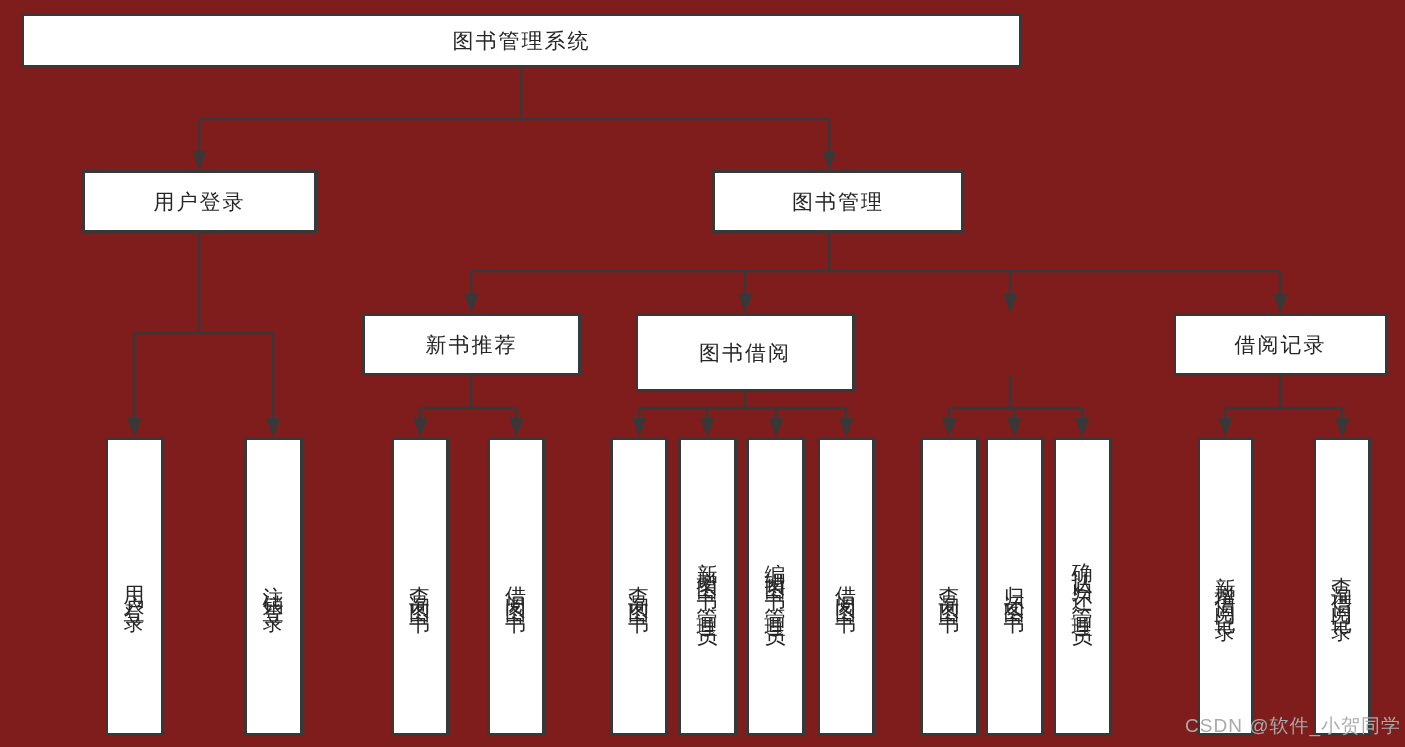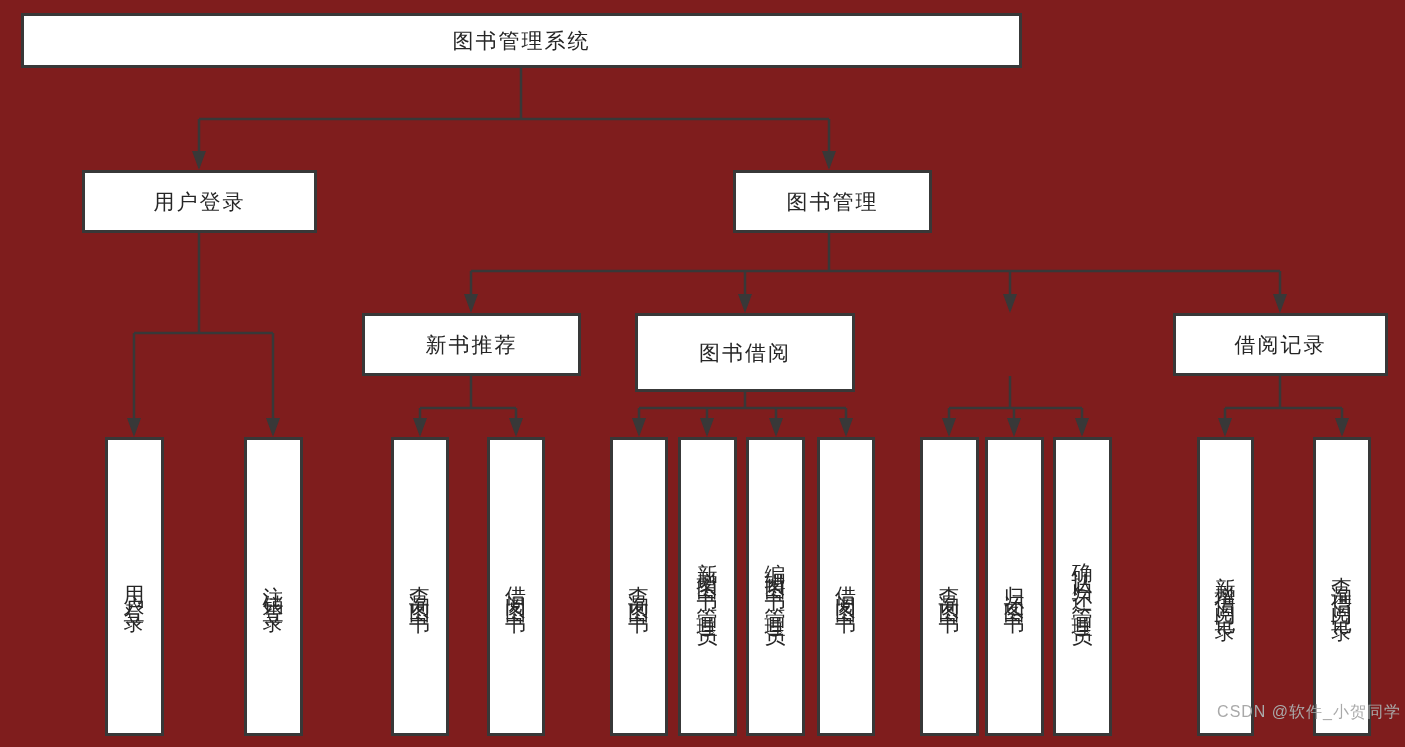--- a/index.html
+++ b/index.html
@@ -29,22 +29,22 @@
     z-index:2;
   }
   .vtext{
     writing-mode:vertical-rl;
     text-orientation:mixed;
     font-size:21px;line-height:1;letter-spacing:9px;
     color:var(--text);
     white-space:nowrap;
   }
   .watermark{
-    position:absolute;right:4px;bottom:24px;
-    font-size:16px;color:var(--wm);letter-spacing:1px;
+    position:absolute;right:4px;bottom:8px;
+    font-size:19px;color:var(--wm);letter-spacing:1px;
     z-index:5;
   }
 </style>
 </head>
 <body>
 
 <div id="canvas">
 
   <svg id="wires" viewBox="0 0 1405 747" xmlns="http://www.w3.org/2000/svg" aria-hidden="true">
     <path fill="none" stroke="#383838" stroke-width="2.5" d="M521 68 V120 M199 119 H829 M199 119 V153 M829 119 V153
@@ -63,21 +63,21 @@
          M1218 418 h14 L1225 437 z M1335 418 h14 L1342 437 z"></path>
   </svg>
 
   <div class="hnode" style="left:21px;top:13px;width:1001px;height:55px;">
     <span>图书管理系统</span>
   </div>
 
   <div class="hnode" style="left:82px;top:170px;width:235px;height:63px;">
     <span>用户登录</span>
   </div>
-  <div class="hnode" style="left:712px;top:170px;width:199px;height:63px;margin-left:21px;">
+  <div class="hnode" style="left:712px;top:170px;width:252px;height:63px;">
     <span>图书管理</span>
   </div>
 
   <div class="hnode" style="left:362px;top:313px;width:219px;height:63px;">
     <span>新书推荐</span>
   </div>
   <div class="hnode" style="left:635px;top:313px;width:220px;height:79px;">
     <span>图书借阅</span>
   </div>
   <div class="hnode" style="left:1173px;top:313px;width:215px;height:63px;">

